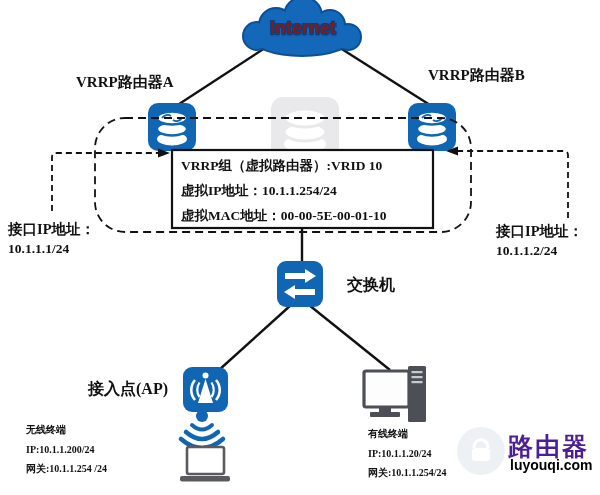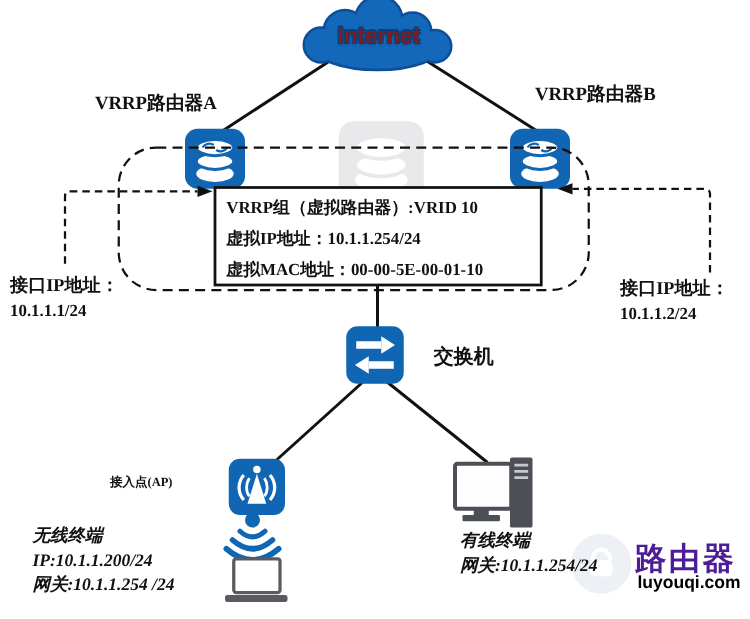--- a/index.html
+++ b/index.html
@@ -9,22 +9,22 @@
   .txt{position:absolute;font-weight:bold;white-space:nowrap;}
   .cloud-label{position:absolute;left:258px;top:18px;width:90px;text-align:center;
     font-family:"Liberation Sans","DejaVu Sans",sans-serif;font-weight:800;font-size:18px;color:#7f1d1d;
     text-shadow:-1px -1px 0 #0b3f7e,1px -1px 0 #0b3f7e,-1px 1px 0 #0b3f7e,1px 1px 0 #0b3f7e,0 2px 2px rgba(0,0,0,.25);}
   .router-label{font-size:15px;}
   .vrrp-box-text{position:absolute;left:181px;top:153px;width:248px;font-weight:bold;
     font-size:13.5px;line-height:25px;}
   .iface{font-size:14.5px;line-height:20px;}
   .iface .ip{font-size:13.5px;font-weight:bold;}
   .switch-label{font-size:16px;}
-  .ap-label{font-size:10px;}
-  .term{font-size:14px;line-height:19.5px;font-style:italic;}
+  .ap-label{font-size:16px;}
+  .term{font-size:10px;line-height:19.5px;}
   .wm-brand{position:absolute;left:508px;top:430px;font-size:25px;font-weight:bold;
     font-family:"Liberation Sans","DejaVu Sans",sans-serif;color:#4c1d95;letter-spacing:2px;}
   .wm-site{position:absolute;left:510px;top:457px;font-size:14px;font-weight:bold;
     font-family:"Liberation Sans","DejaVu Sans",sans-serif;color:#000000;}
 </style>
 </head>
 <body>
 
 <div class="stage">
 
@@ -169,16 +169,17 @@
   <div class="wm-site">luyouqi.com</div>
 
   <div class="txt term" style="left:26px;top:420px;">
     <div>无线终端</div>
     <div>IP:10.1.1.200/24</div>
     <div>网关:10.1.1.254 /24</div>
   </div>
 
   <div class="txt term" style="left:368px;top:424px;">
     <div>有线终端</div>
+    <div>IP:10.1.1.20/24</div>
     <div>网关:10.1.1.254/24</div>
   </div>
 
 </div>
 
 </body></html>

